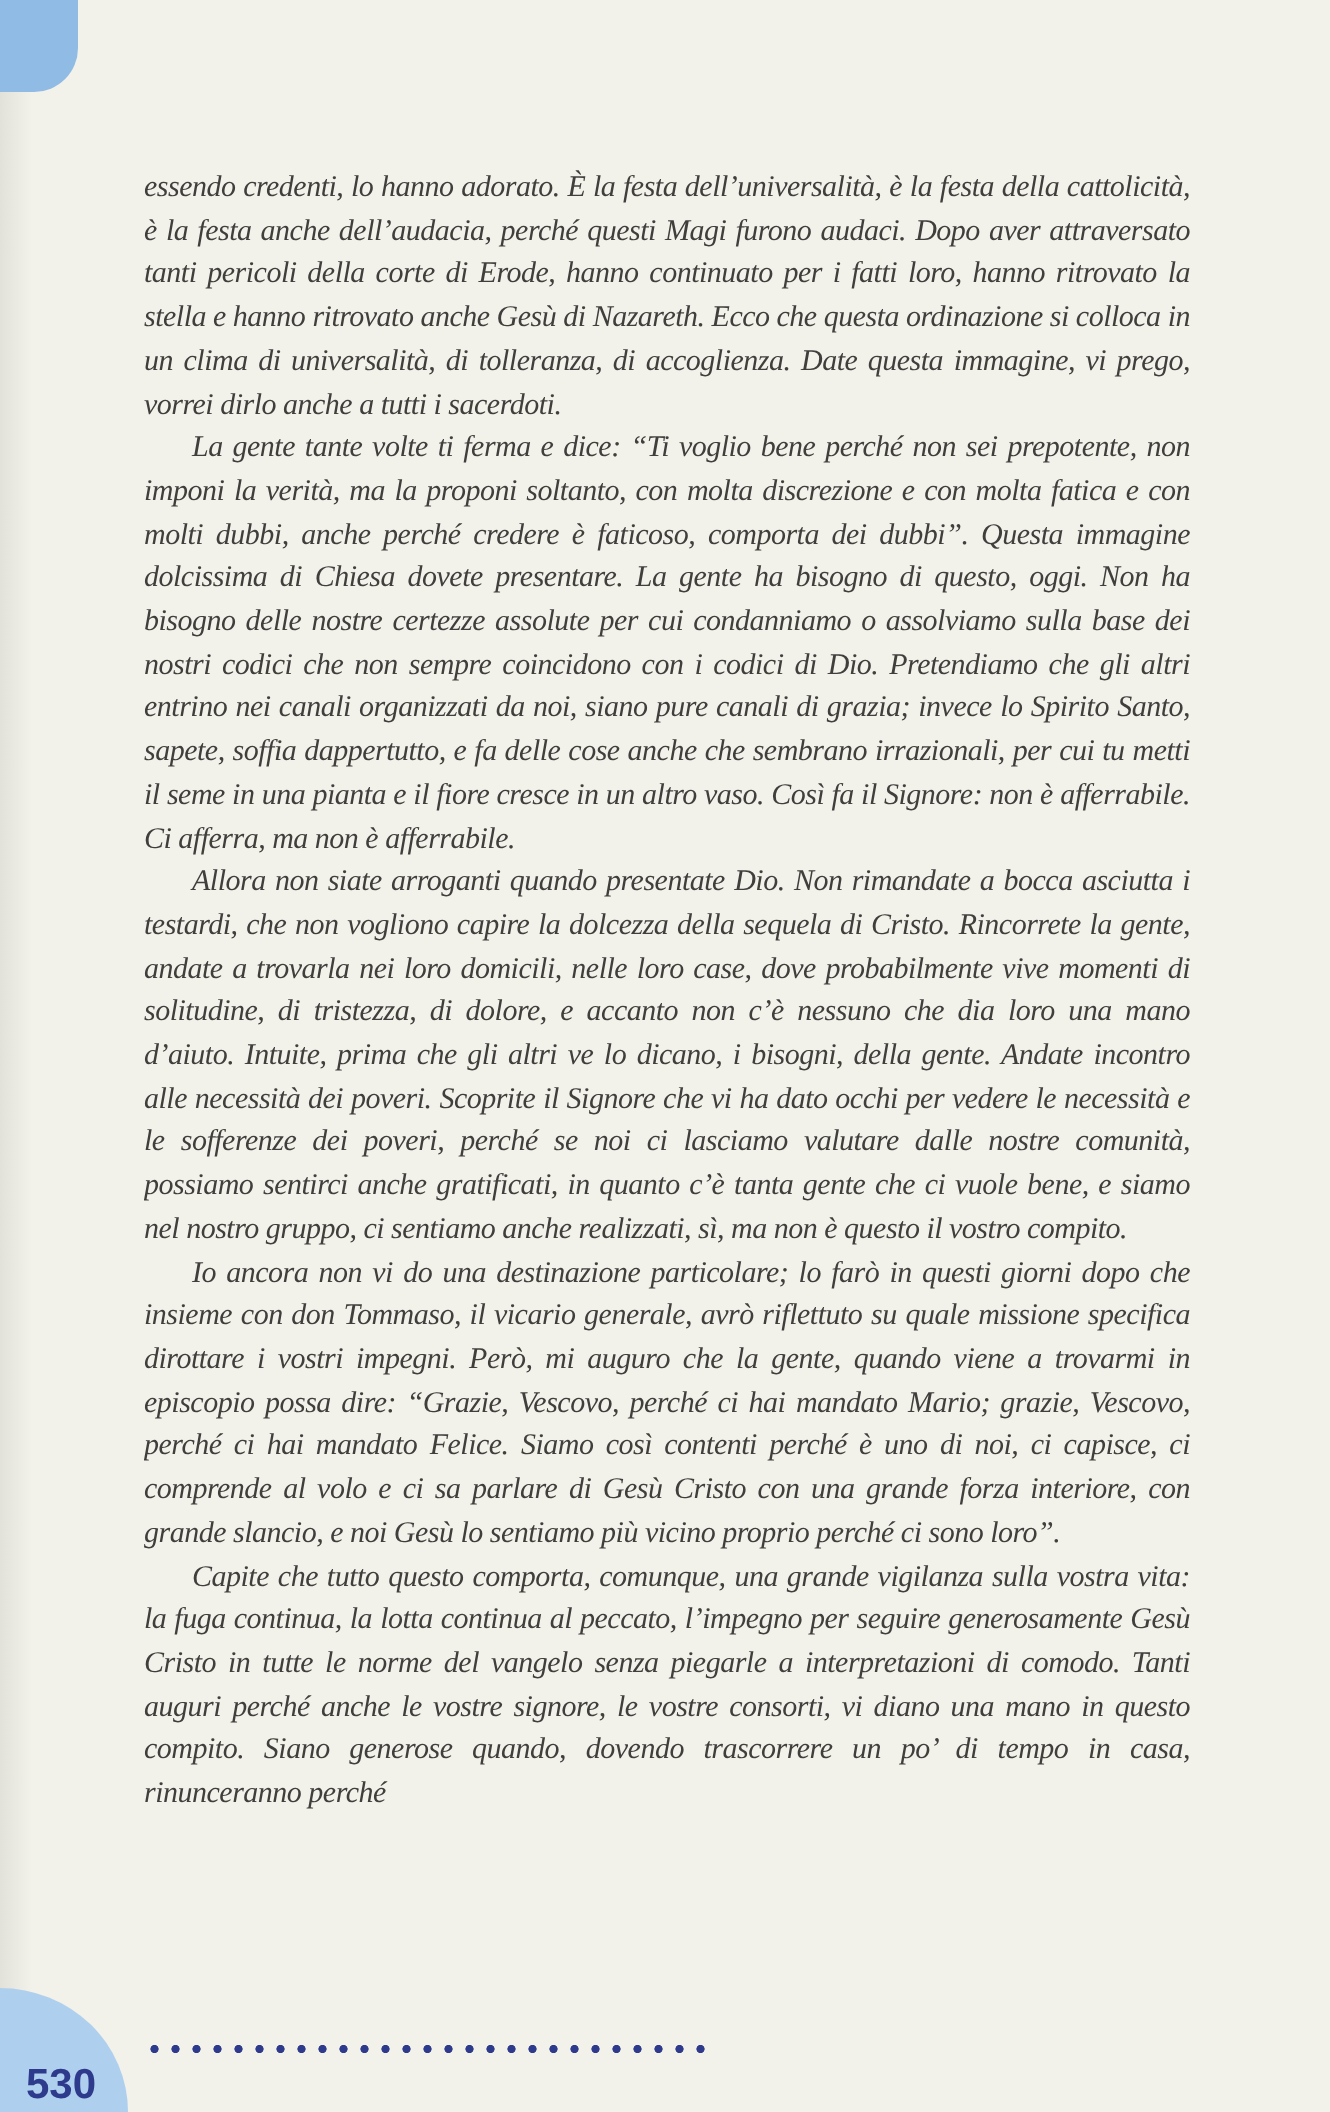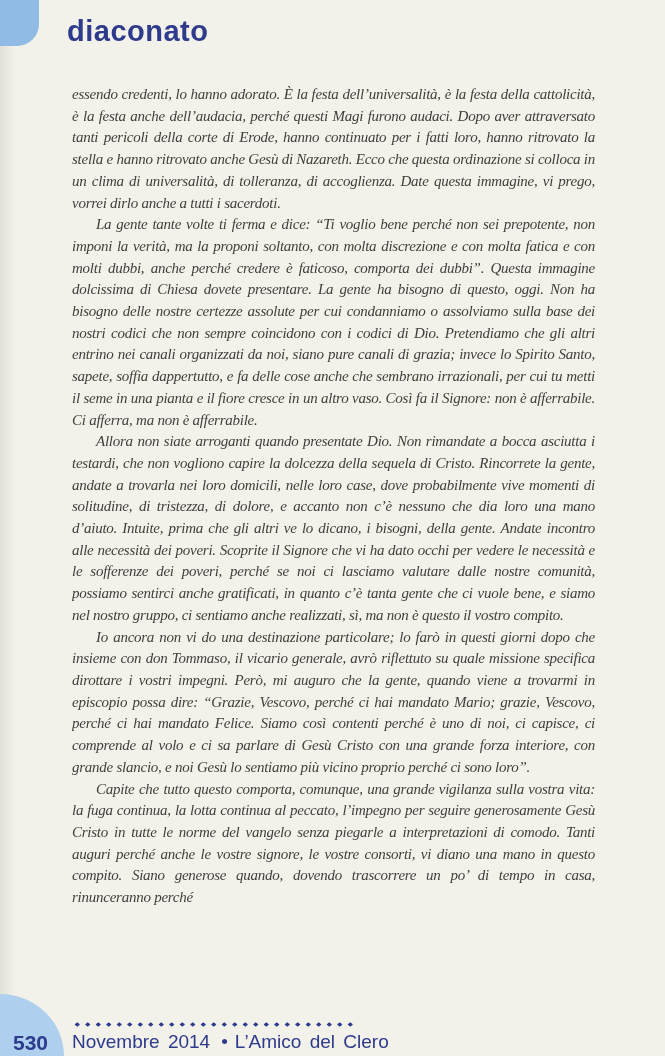--- a/index.html
+++ b/index.html
@@ -69,32 +69,28 @@
   .footer-caption .sep { margin: 0 7px 0 11px; }
 </style>
 </head>
 <body>
 
 <div class="page">
   <div class="edge-shade"></div>
 
   <div class="corner-tab"></div>
 
-  <h1 class="page-title">diaconato</h1>
 
   <main class="article">
     <p class="no-indent">essendo credenti, lo hanno adorato. È la festa dell’universalità, è la festa della cattolicità, è la festa anche dell’audacia, perché questi Magi furono audaci. Dopo aver attraversato tanti pericoli della corte di Erode, hanno continuato per i fatti loro, hanno ritrovato la stella e hanno ritrovato anche Gesù di Nazareth. Ecco che questa ordinazione si colloca in un clima di universalità, di tolleranza, di accoglienza. Date questa immagine, vi prego, vorrei dirlo anche a tutti i sacerdoti.</p>
     <p>La gente tante volte ti ferma e dice: “Ti voglio bene perché non sei prepotente, non imponi la verità, ma la proponi soltanto, con molta discrezione e con molta fatica e con molti dubbi, anche perché credere è faticoso, comporta dei dubbi”. Questa immagine dolcissima di Chiesa dovete presentare. La gente ha bisogno di questo, oggi. Non ha bisogno delle nostre certezze assolute per cui condanniamo o assolviamo sulla base dei nostri codici che non sempre coincidono con i codici di Dio. Pretendiamo che gli altri entrino nei canali organizzati da noi, siano pure canali di grazia; invece lo Spirito Santo, sapete, soffia dappertutto, e fa delle cose anche che sembrano irrazionali, per cui tu metti il seme in una pianta e il fiore cresce in un altro vaso. Così fa il Signore: non è afferrabile. Ci afferra, ma non è afferrabile.</p>
     <p>Allora non siate arroganti quando presentate Dio. Non rimandate a bocca asciutta i testardi, che non vogliono capire la dolcezza della sequela di Cristo. Rincorrete la gente, andate a trovarla nei loro domicili, nelle loro case, dove probabilmente vive momenti di solitudine, di tristezza, di dolore, e accanto non c’è nessuno che dia loro una mano d’aiuto. Intuite, prima che gli altri ve lo dicano, i bisogni, della gente. Andate incontro alle necessità dei poveri. Scoprite il Signore che vi ha dato occhi per vedere le necessità e le sofferenze dei poveri, perché se noi ci lasciamo valutare dalle nostre comunità, possiamo sentirci anche gratificati, in quanto c’è tanta gente che ci vuole bene, e siamo nel nostro gruppo, ci sentiamo anche realizzati, sì, ma non è questo il vostro compito.</p>
     <p>Io ancora non vi do una destinazione particolare; lo farò in questi giorni dopo che insieme con don Tommaso, il vicario generale, avrò riflettuto su quale missione specifica dirottare i vostri impegni. Però, mi auguro che la gente, quando viene a trovarmi in episcopio possa dire: “Grazie, Vescovo, perché ci hai mandato Mario; grazie, Vescovo, perché ci hai mandato Felice. Siamo così contenti perché è uno di noi, ci capisce, ci comprende al volo e ci sa parlare di Gesù Cristo con una grande forza interiore, con grande slancio, e noi Gesù lo sentiamo più vicino proprio perché ci sono loro”.</p>
     <p>Capite che tutto questo comporta, comunque, una grande vigilanza sulla vostra vita: la fuga continua, la lotta continua al peccato, l’impegno per seguire generosamente Gesù Cristo in tutte le norme del vangelo senza piegarle a interpretazioni di comodo. Tanti auguri perché anche le vostre signore, le vostre consorti, vi diano una mano in questo compito. Siano generose quando, dovendo trascorrere un po’ di tempo in casa, rinunceranno perché</p>
   </main>
 
   <div class="corner-circle"></div>
 
   <div class="page-number">530</div>
 
   <div class="dotted-divider"></div>
 
-  <div class="footer-caption">
-    <span>Novembre 2014</span><span class="sep">•</span><span>L’Amico del Clero</span>
-  </div>
 </div>
 
 </body></html>

